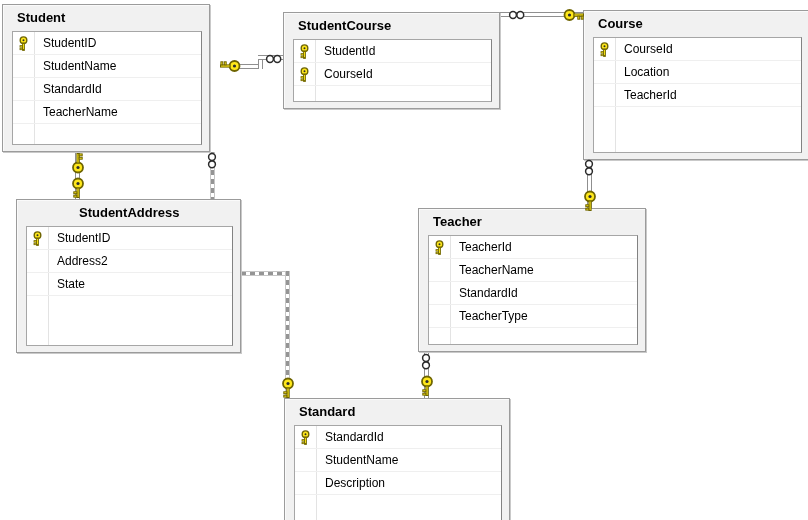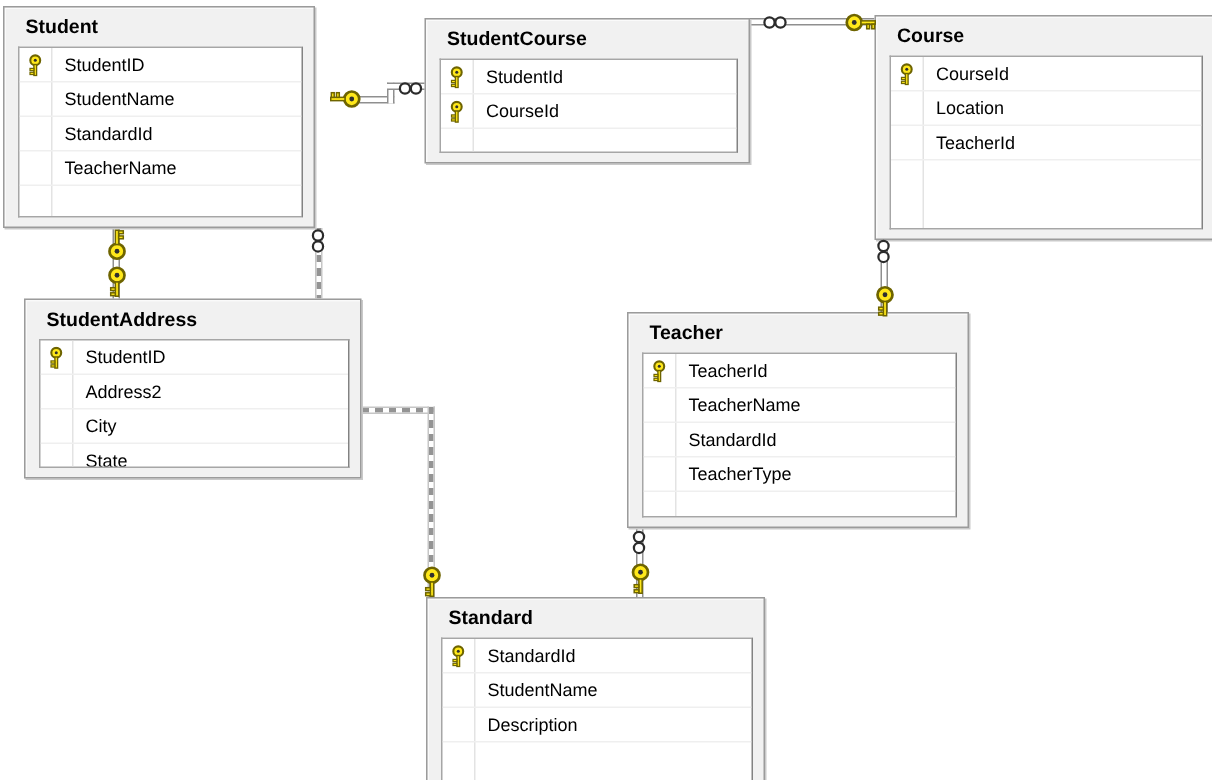--- a/index.html
+++ b/index.html
@@ -12,21 +12,21 @@
        white-space:nowrap;overflow:hidden;}
   .tbl .tbody{position:absolute;left:9px;right:7px;top:26px;bottom:6px;background:#fff;
        border:1px solid #A6A6A6;border-right-color:#828282;overflow:hidden;}
   .tbl .tbody::before{content:"";position:absolute;left:21px;top:0;bottom:0;width:1px;background:#E3E3E3;}
   .row{height:22px;border-bottom:1px solid #EFEFEF;position:relative;}
   .row .ctext{position:absolute;left:30px;top:0;line-height:22px;font-size:12px;color:#000;white-space:nowrap;}
   .row .pk{position:absolute;left:5px;top:4px;width:11px;height:15px;}
   #t-student{left:2px;top:4px;width:208px;height:148px;}
   #t-studentcourse{left:283px;top:12px;width:217px;height:97px;}
   #t-course{left:583px;top:10px;width:227px;height:150px;}
-  #t-studentaddress{left:16px;top:199px;width:225px;height:120px;}
+  #t-studentaddress{left:16px;top:199px;width:225px;height:154px;padding-left:48px;}
   #t-teacher{left:418px;top:208px;width:228px;height:144px;}
   #t-standard{left:284px;top:398px;width:226px;height:132px;}
   
   .ln{position:absolute;z-index:1;box-sizing:border-box;}
   .lh{height:5px;border-top:1px solid #8F8F8F;border-bottom:1px solid #8F8F8F;background:#fff;}
   .lv{width:5px;border-left:1px solid #8F8F8F;border-right:1px solid #8F8F8F;background:#fff;}
   .lh.dash{border-color:#C6C6C6;background:repeating-linear-gradient(90deg,#949494 0 5px,#ffffff 5px 9px);}
   .lv.dash{border-color:#C6C6C6;background:repeating-linear-gradient(180deg,#949494 0 5px,#ffffff 5px 9px);}
   
   .glyph{position:absolute;z-index:3;display:block;}
@@ -148,23 +148,20 @@
     <div class="row">
       <svg class="pk" viewBox="0 0 11 15">
           <use href="#g-key-sm"></use>
         </svg>
       <span class="ctext">StudentID</span>
     </div>
     <div class="row">
       <span class="ctext">Address2</span>
     </div>
     <div class="row">
-      <span class="ctext">City</span>
-    </div>
-    <div class="row">
       <span class="ctext">State</span>
     </div>
   </div>
 </div>
 
 <div class="tbl" id="t-teacher">
   <div class="title">Teacher</div>
   <div class="tbody">
     <div class="row">
       <svg class="pk" viewBox="0 0 11 15">

